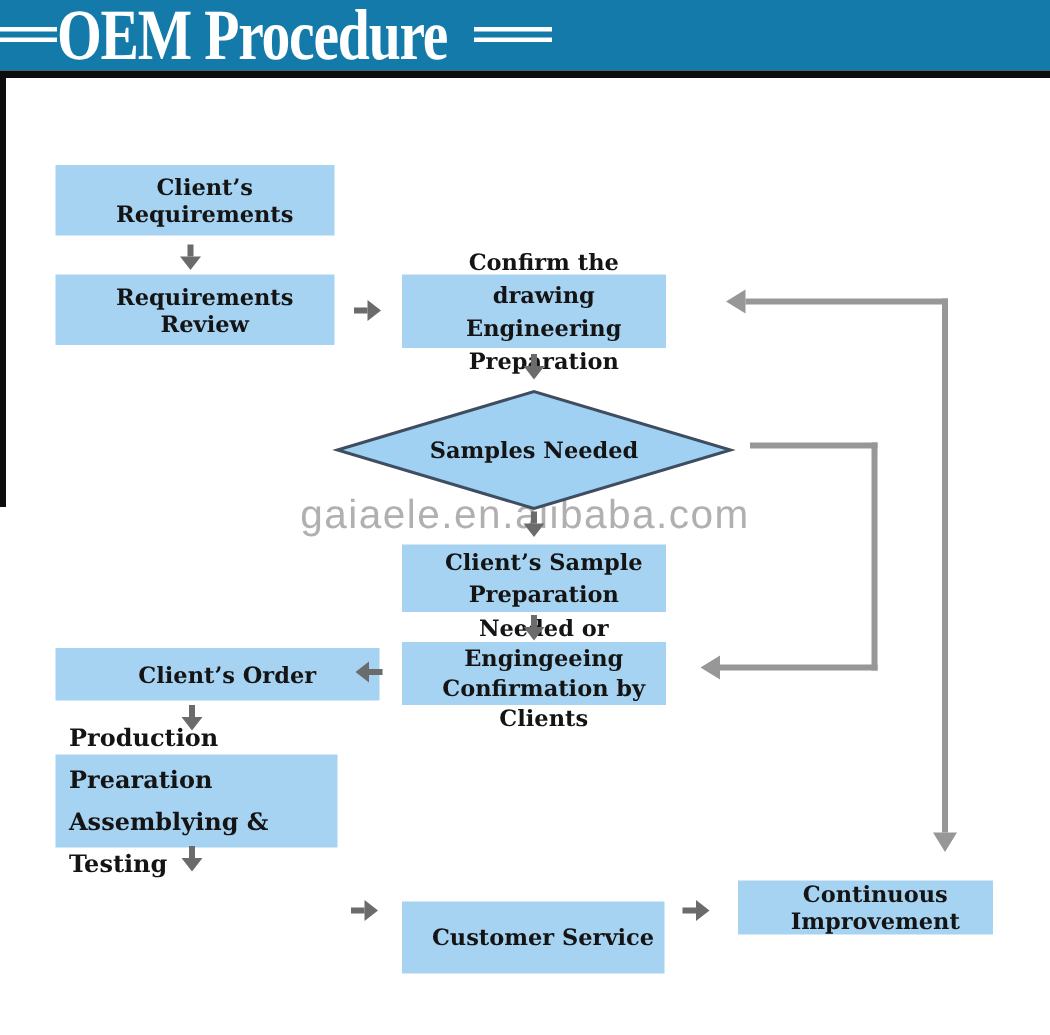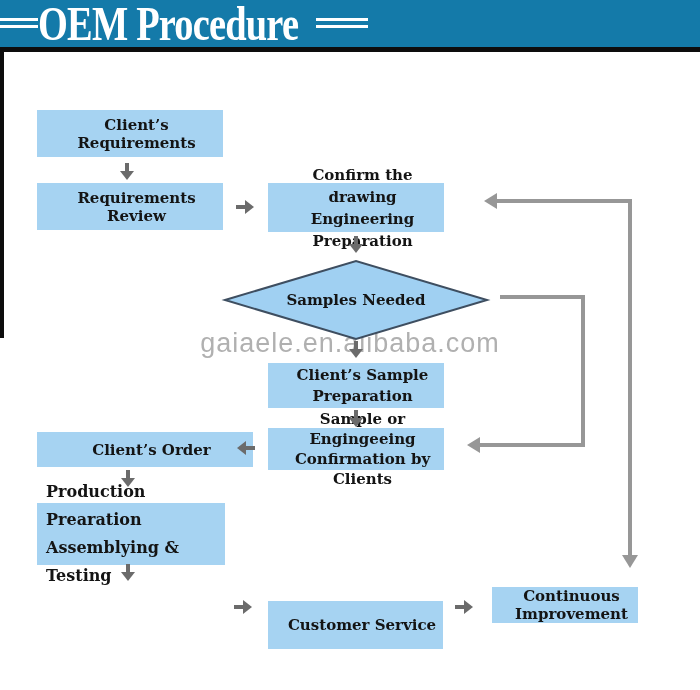--- a/index.html
+++ b/index.html
@@ -37,21 +37,21 @@
   .b1{left:37px;top:110px;width:186px;height:47px;}
   .b2{left:37px;top:183px;width:186px;height:47px;}
   .b3{left:268px;top:183px;width:176px;height:49px;line-height:22px;}
   .b5{left:268px;top:363px;width:176px;height:45px;line-height:21px;}
   .b6{left:268px;top:428px;width:176px;height:42px;line-height:20px;}
   .b7{left:37px;top:432px;width:216px;height:35px;}
   .b8{left:37px;top:503px;width:188px;height:62px;align-items:flex-start;text-align:left;
       padding-left:9px;line-height:28px;font-size:16px;}
   .b9{left:37px;top:587px;width:183px;height:38px;font-size:16px;}
   .b10{left:268px;top:601px;width:175px;height:48px;}
-  .b11{left:492px;top:587px;width:146px;height:36px;}
+  .b11{left:492px;top:587px;width:170px;height:36px;}
   .diamond-wrap{position:absolute;left:221px;top:257px;width:270px;height:86px;z-index:2;}
   .diamond-wrap svg{position:absolute;left:0;top:0;}
   .diamond-label{position:absolute;left:0;top:0;width:270px;height:86px;display:flex;
       align-items:center;justify-content:center;font-weight:bold;font-size:15px;color:var(--box-text);}
   
   .ar{position:absolute;z-index:2;}
   .ar-down{display:flex;flex-direction:column;align-items:center;}
   .ar-down .sh{width:4px;height:8px;background:var(--arrow);}
   .ar-down .hd{width:0;height:0;border-left:7px solid transparent;border-right:7px solid transparent;
       border-top:9px solid var(--arrow);}
@@ -102,21 +102,21 @@
       <polygon points="4,43 135,4 266,43 135,82" fill="#A0D0F2" stroke="#3E4E60" stroke-width="2"></polygon>
     </svg>
     <div class="diamond-label">Samples Needed</div>
   </div>
 
   <div class="box b5">
     <span>Client’s Sample</span>
     <span>Preparation</span>
   </div>
   <div class="box b6">
-    <span>Sample or Engingeeing</span>
+    <span>Needed or Engingeeing</span>
     <span>Confirmation by Clients</span>
   </div>
   <div class="box b7">
     <span>Client’s Order</span>
   </div>
   <div class="box b8">
     <span>Production Prearation</span>
     <span>Assemblying &amp; Testing</span>
   </div>
   <div class="box b10">

